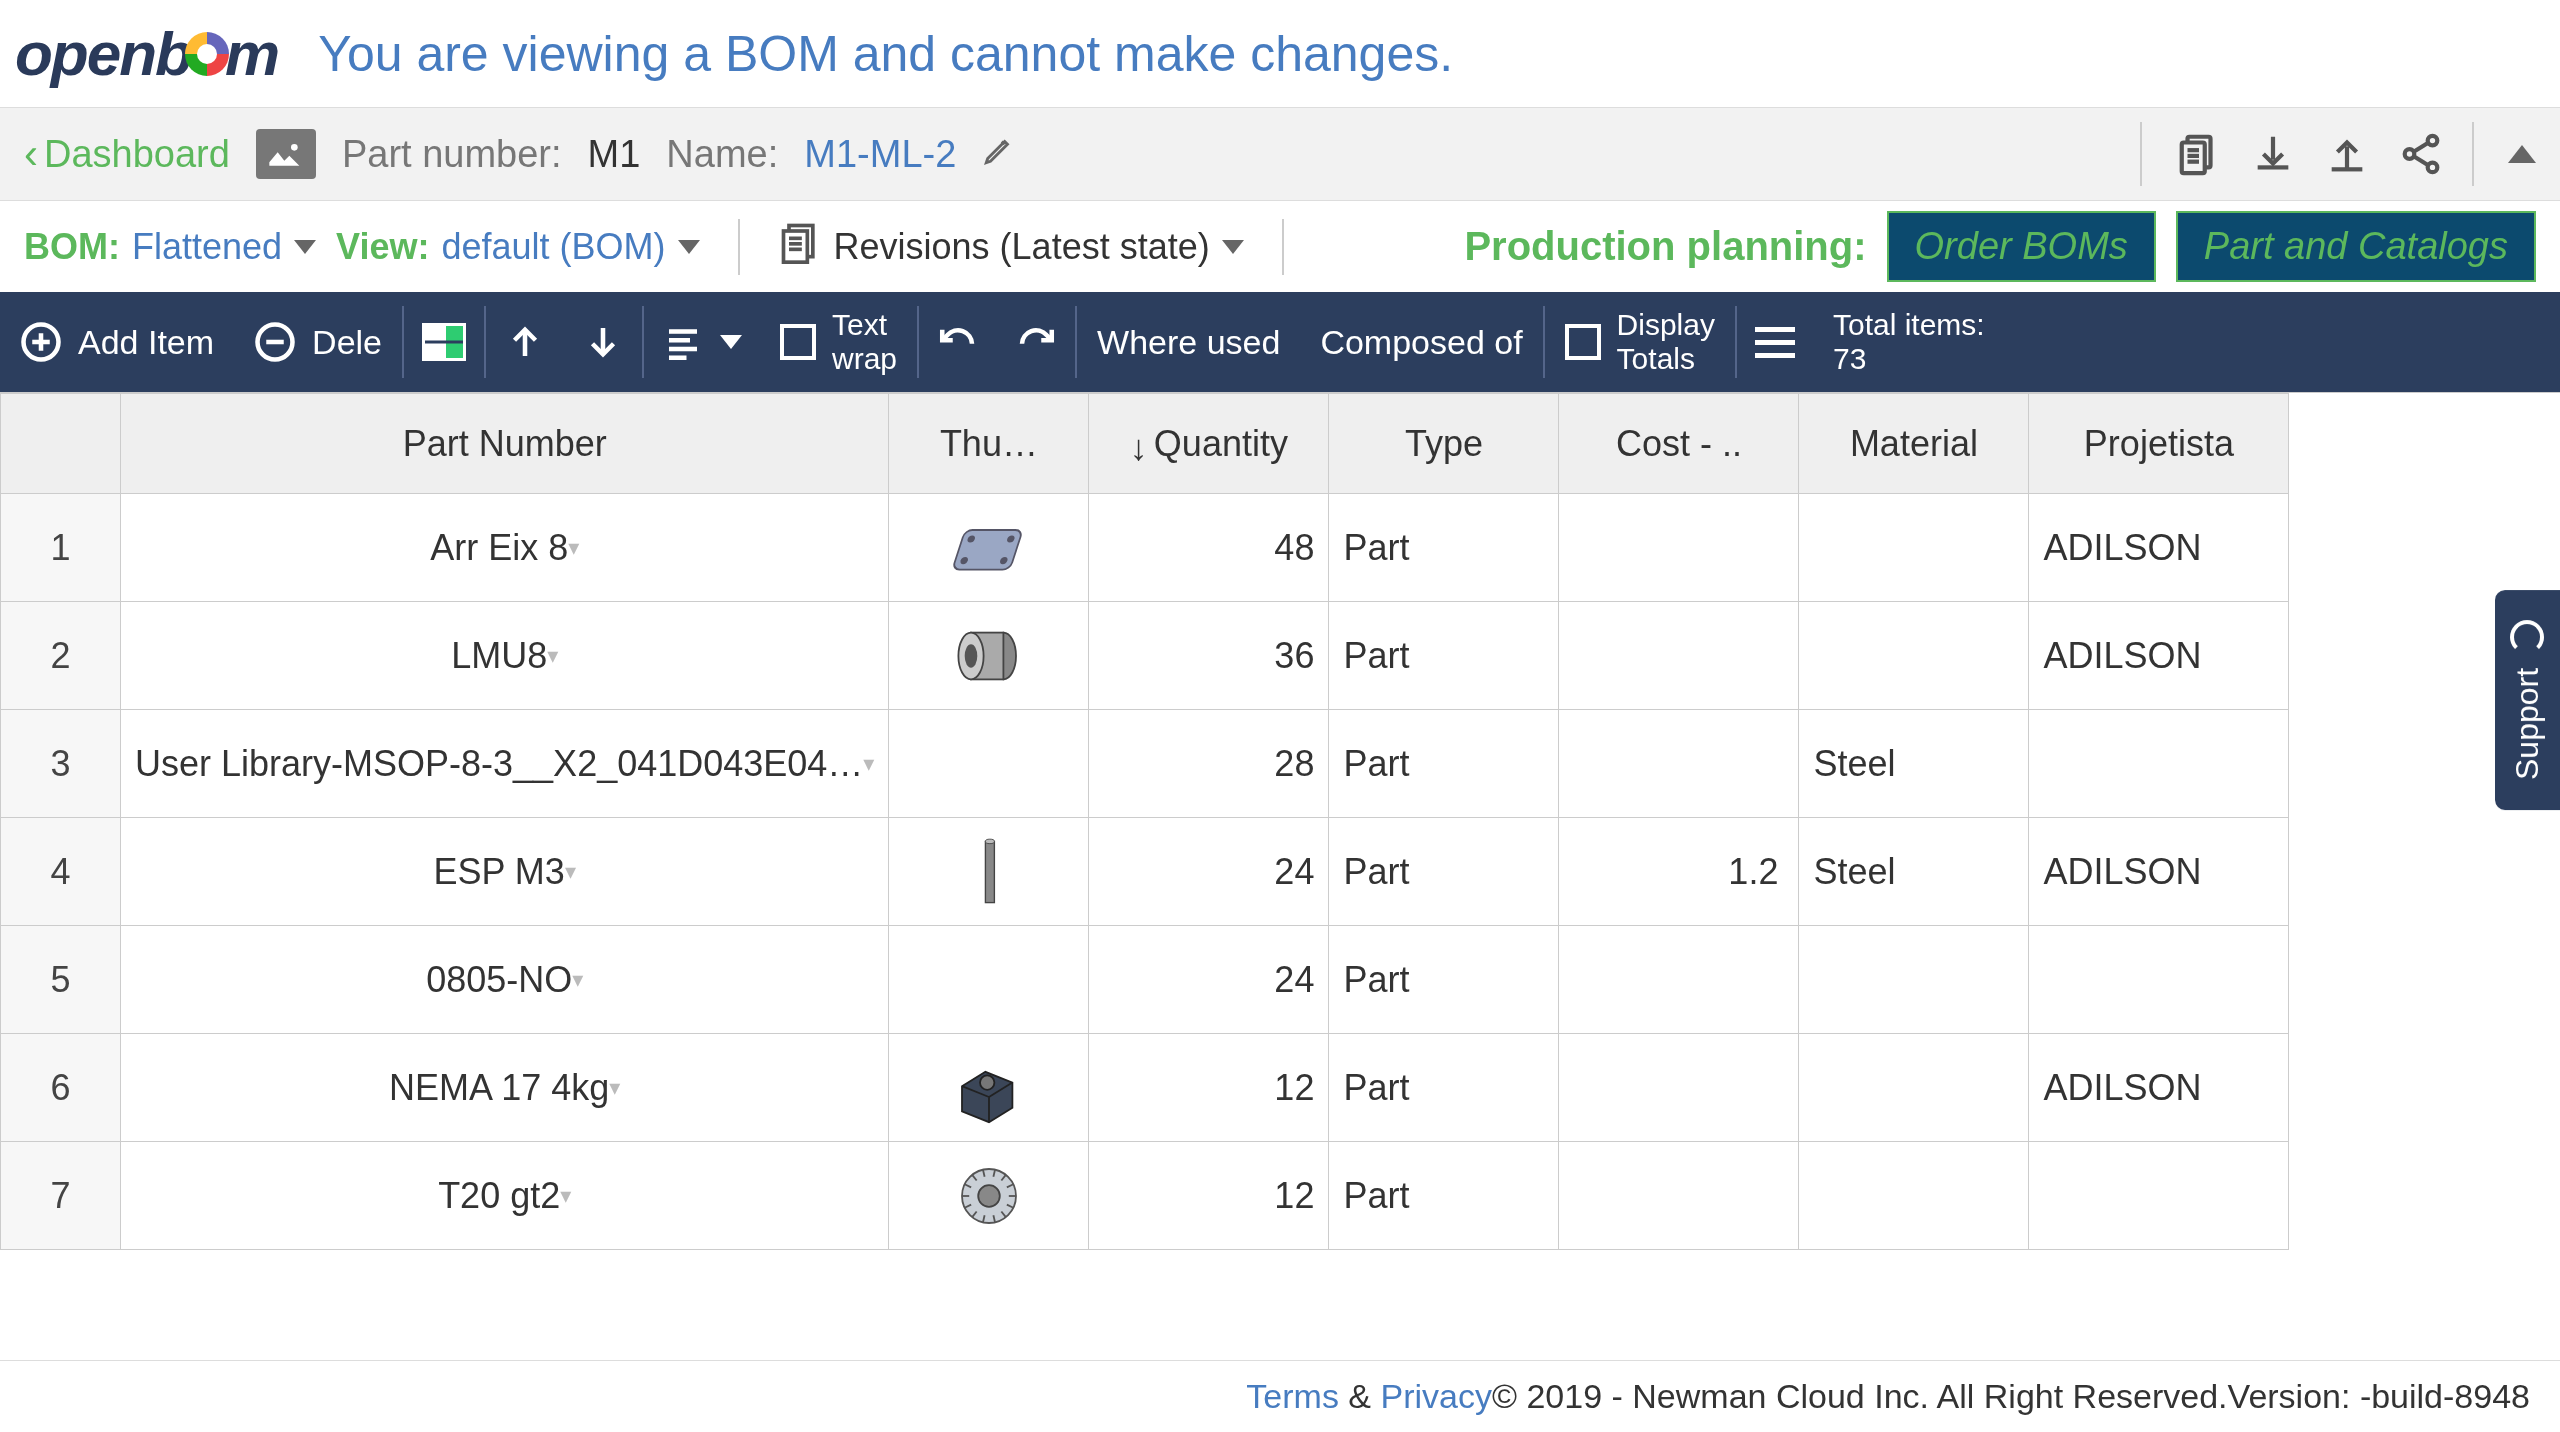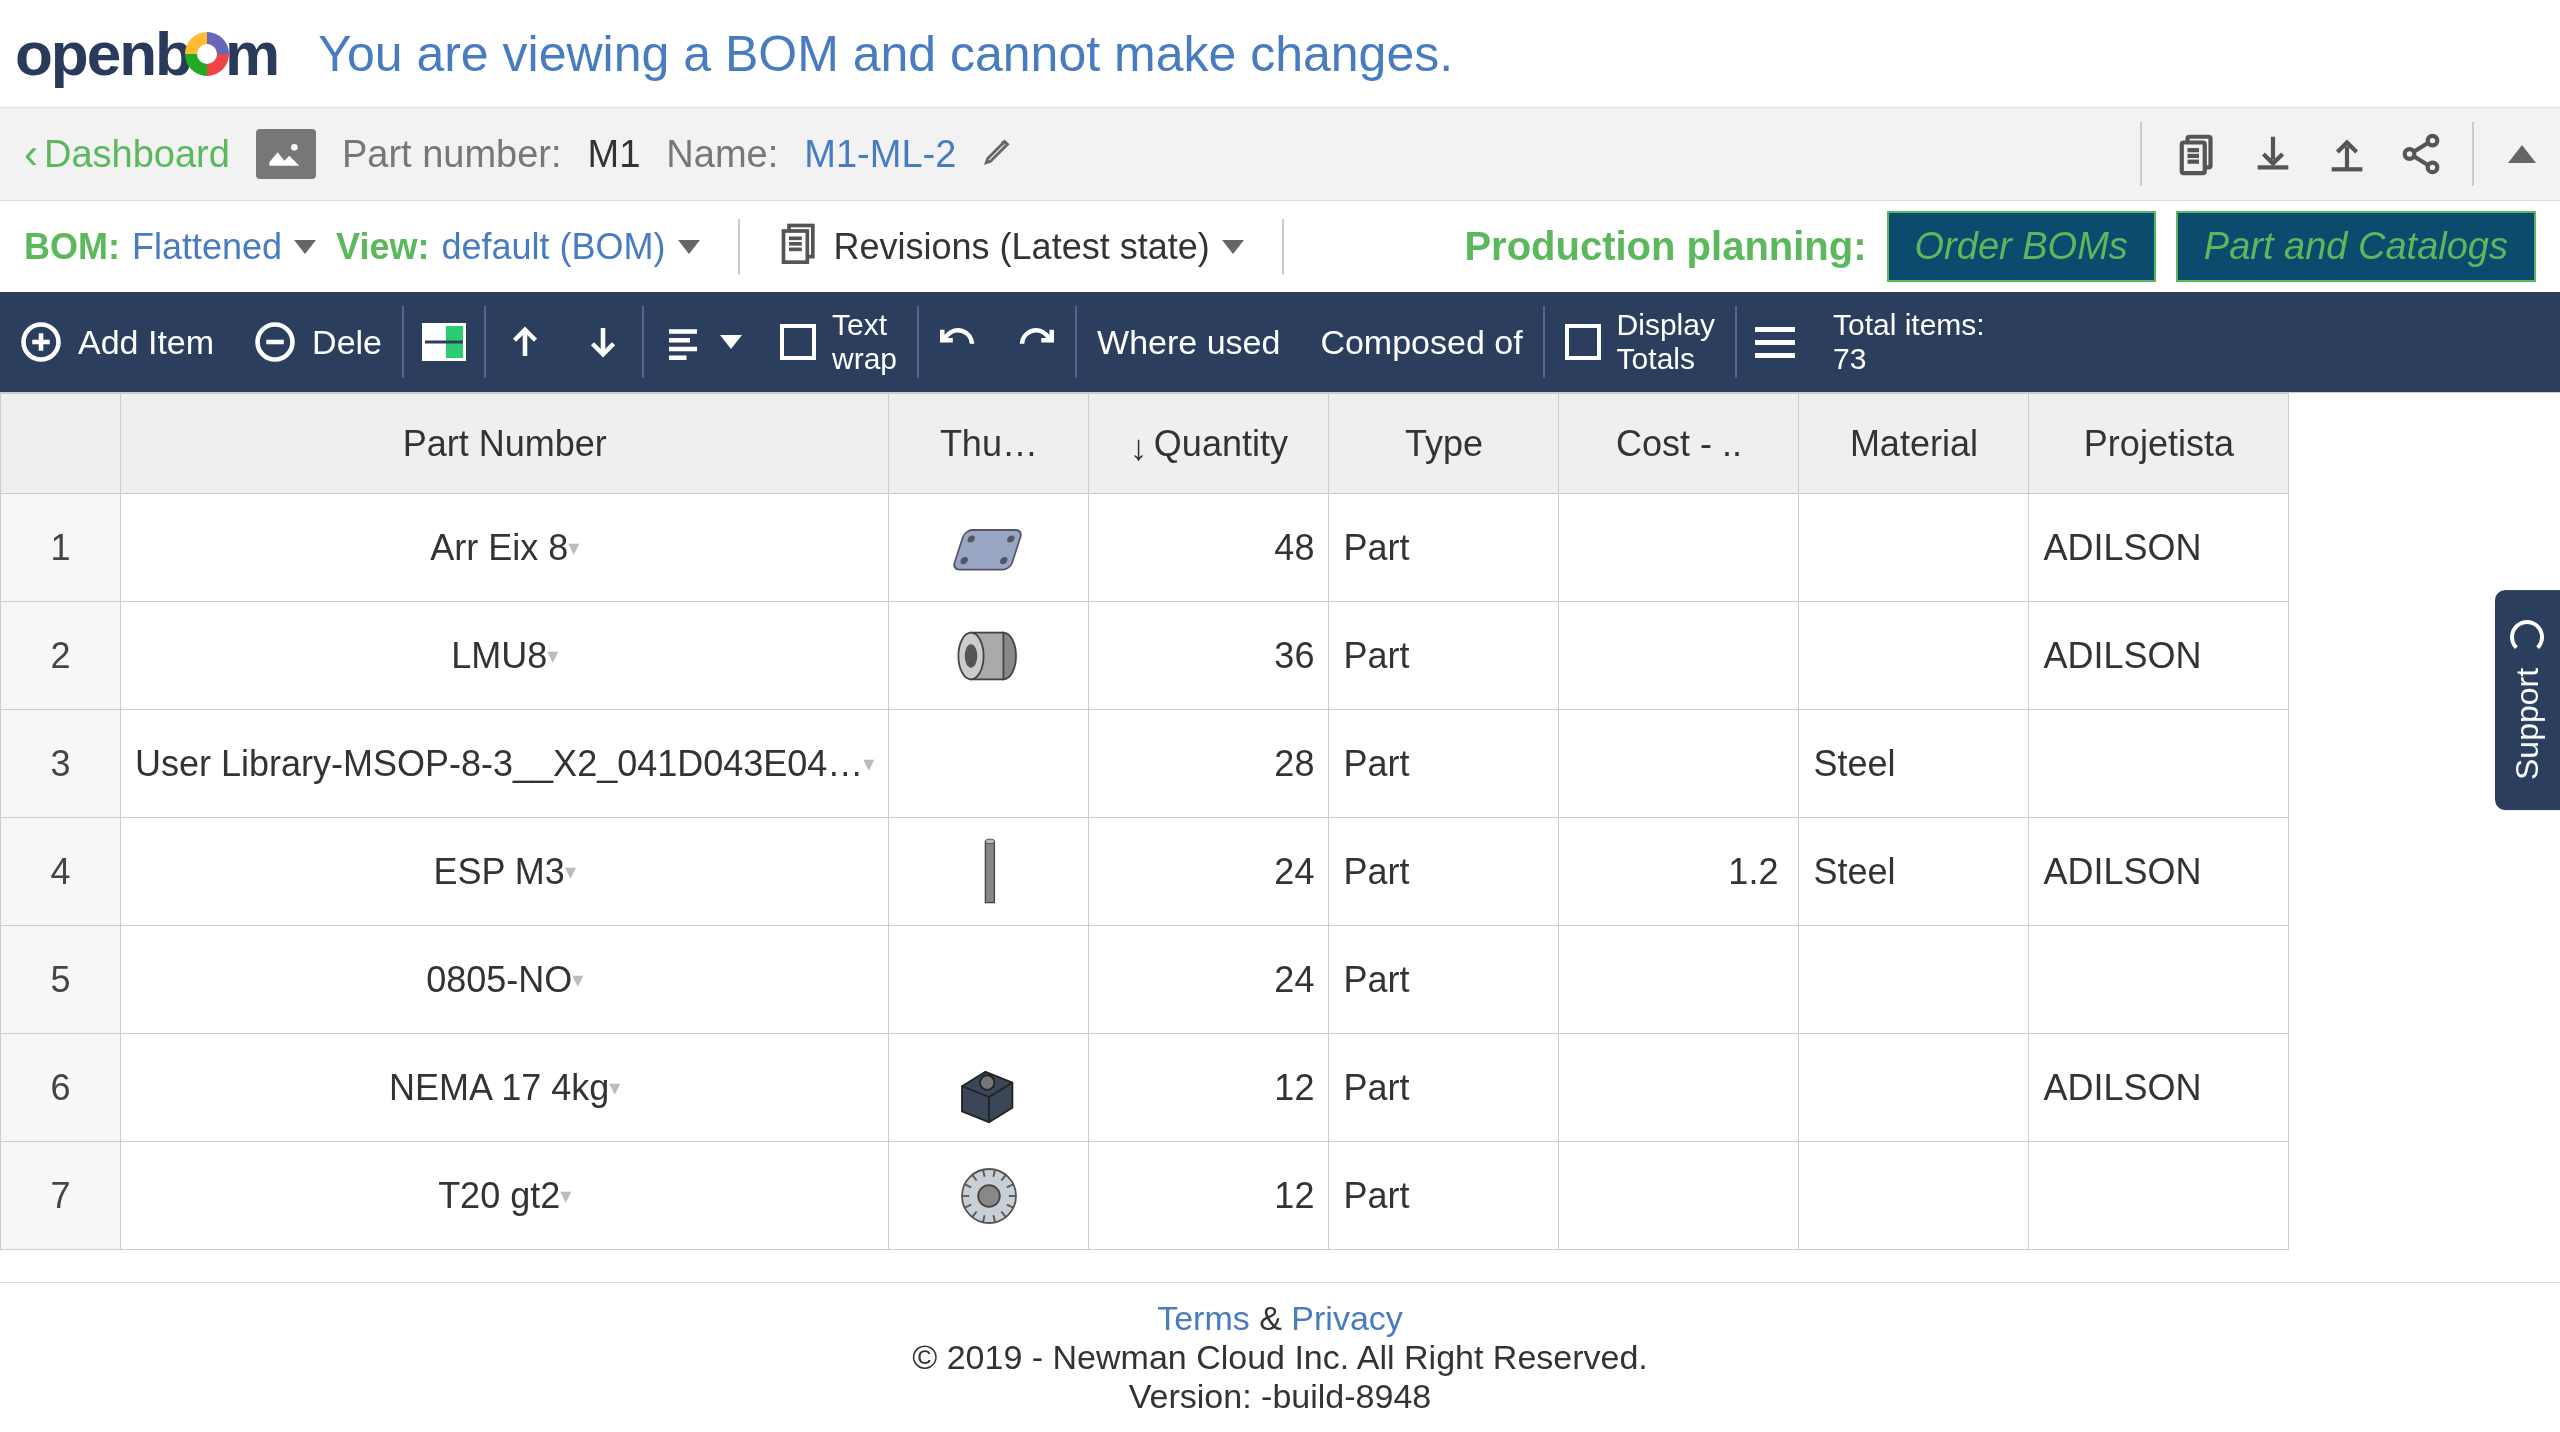--- a/index.html
+++ b/index.html
@@ -1,21 +1,21 @@
 <!DOCTYPE html>
 <html><head>
 <meta charset="utf-8">
 <style>
   * { box-sizing: border-box; margin: 0; padding: 0; }
   html, body { width: 2560px; height: 1432px; font-family: "Helvetica Neue", Arial, sans-serif; background: #fff; color: #333; overflow: hidden; }
   body { display: flex; flex-direction: column; }
 
   
   .topbar { display: flex; align-items: center; padding: 18px 30px 18px 15px; gap: 40px; }
-  .logo { font-size: 62px; font-weight: 700; letter-spacing: -2px; color: #2a3a5a; display: flex; align-items: center; }
+  .logo { font-size: 62px; font-weight: 700; letter-spacing: -2px; color: #2a3a5a; display: flex; align-items: center; font-style: italic; }
   .logo .dot { display:inline-block; width: 44px; height: 44px; border-radius: 50%; position: relative; background: conic-gradient(#66b 0 25%, #e44 25% 50%, #2a2 50% 75%, #fb3 75% 100%); margin: 0 -4px 0 -6px; vertical-align: -4px;}
   .logo .dot::after { content:""; position:absolute; inset:12px; border-radius:50%; background:#fff;}
   .banner-msg { font-size: 50px; color: #477cc0; font-weight: 400; flex: 1; }
   .top-right { display: flex; align-items: center; gap: 40px; font-size: 36px; color: #4a4a4a; }
   .top-right .dd { display: flex; align-items: center; gap: 14px; cursor: pointer; }
   .caret-down { width: 0; height: 0; border-left: 11px solid transparent; border-right: 11px solid transparent; border-top: 14px solid #666; }
 
   
   .parthdr { display: flex; align-items: center; background: #f2f2f2; padding: 14px 24px; gap: 26px; font-size: 38px; border-top: 1px solid #ddd; border-bottom: 1px solid #ddd; }
   .back-link { color: #5cb85c; display: flex; align-items: center; gap: 6px; font-weight: 500; cursor:pointer;}
@@ -74,21 +74,21 @@
   .col-cost { width: 240px; }
   .col-mat { width: 230px; }
   .col-proj { width: 260px; }
   .pn-cell { display:flex; align-items:center; justify-content:center;}
   .pn-cell .dd-arrow { color:#bbb; font-size:22px;}
   .sort-arrow { display:inline-block; transform: translateY(4px); margin-right:6px;}
   .thumb-cell { text-align:center;}
   .thumb-svg { width:90px; height:80px; display:block; margin:0 auto;}
 
   
-  .footer { display: flex; align-items: center; justify-content: flex-end; padding: 16px 30px; font-size: 34px; color: #333; border-top: 1px solid #ddd; background:#fff;flex-direction:column;}
+  .footer { display: flex; align-items: center; justify-content: flex-end; padding: 16px 30px; font-size: 34px; color: #333; border-top: 1px solid #ddd; background:#fff;}
   .footer a { color: #477cc0; text-decoration: none; }
 
   
   .support-tab { position: fixed; right: 0; top: 590px; background: #2c3e5e; color: #fff; padding: 30px 14px; font-size: 32px; writing-mode: vertical-rl; transform: rotate(180deg); border-radius: 0 10px 10px 0; display:flex; align-items:center; gap:14px; cursor:pointer;}
   .support-tab .ring { width:34px; height:34px; border:4px solid #fff; border-radius:50%; border-top-color:transparent; transform: rotate(0deg);}
 </style>
 </head>
 <body>
 
 <div class="topbar">

